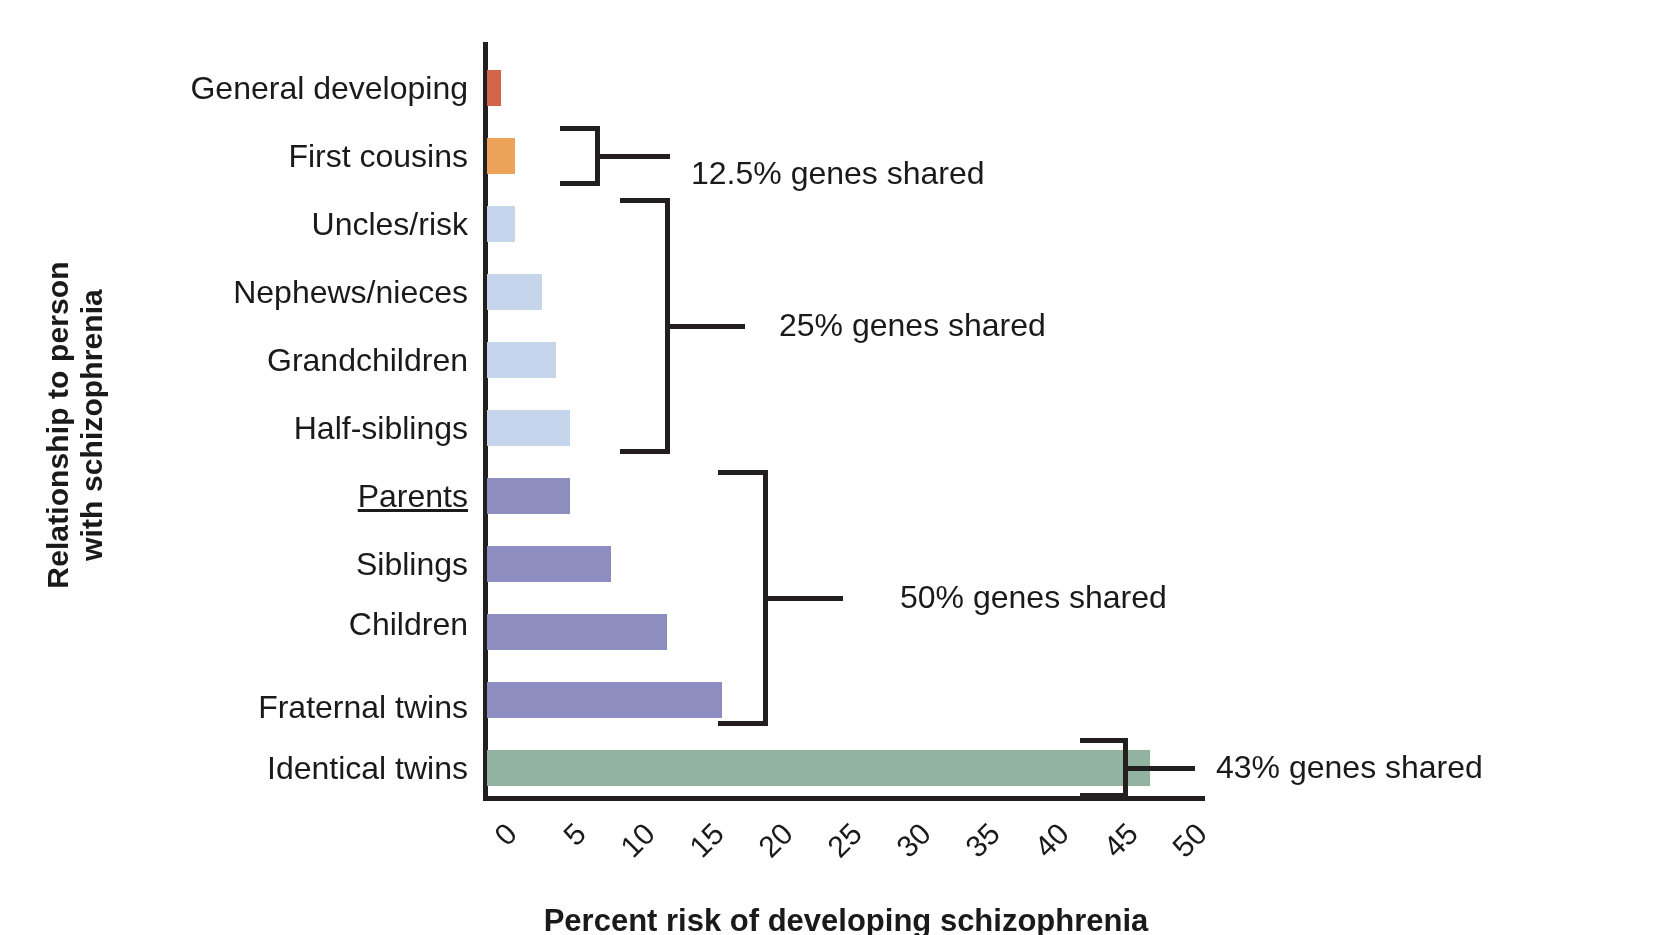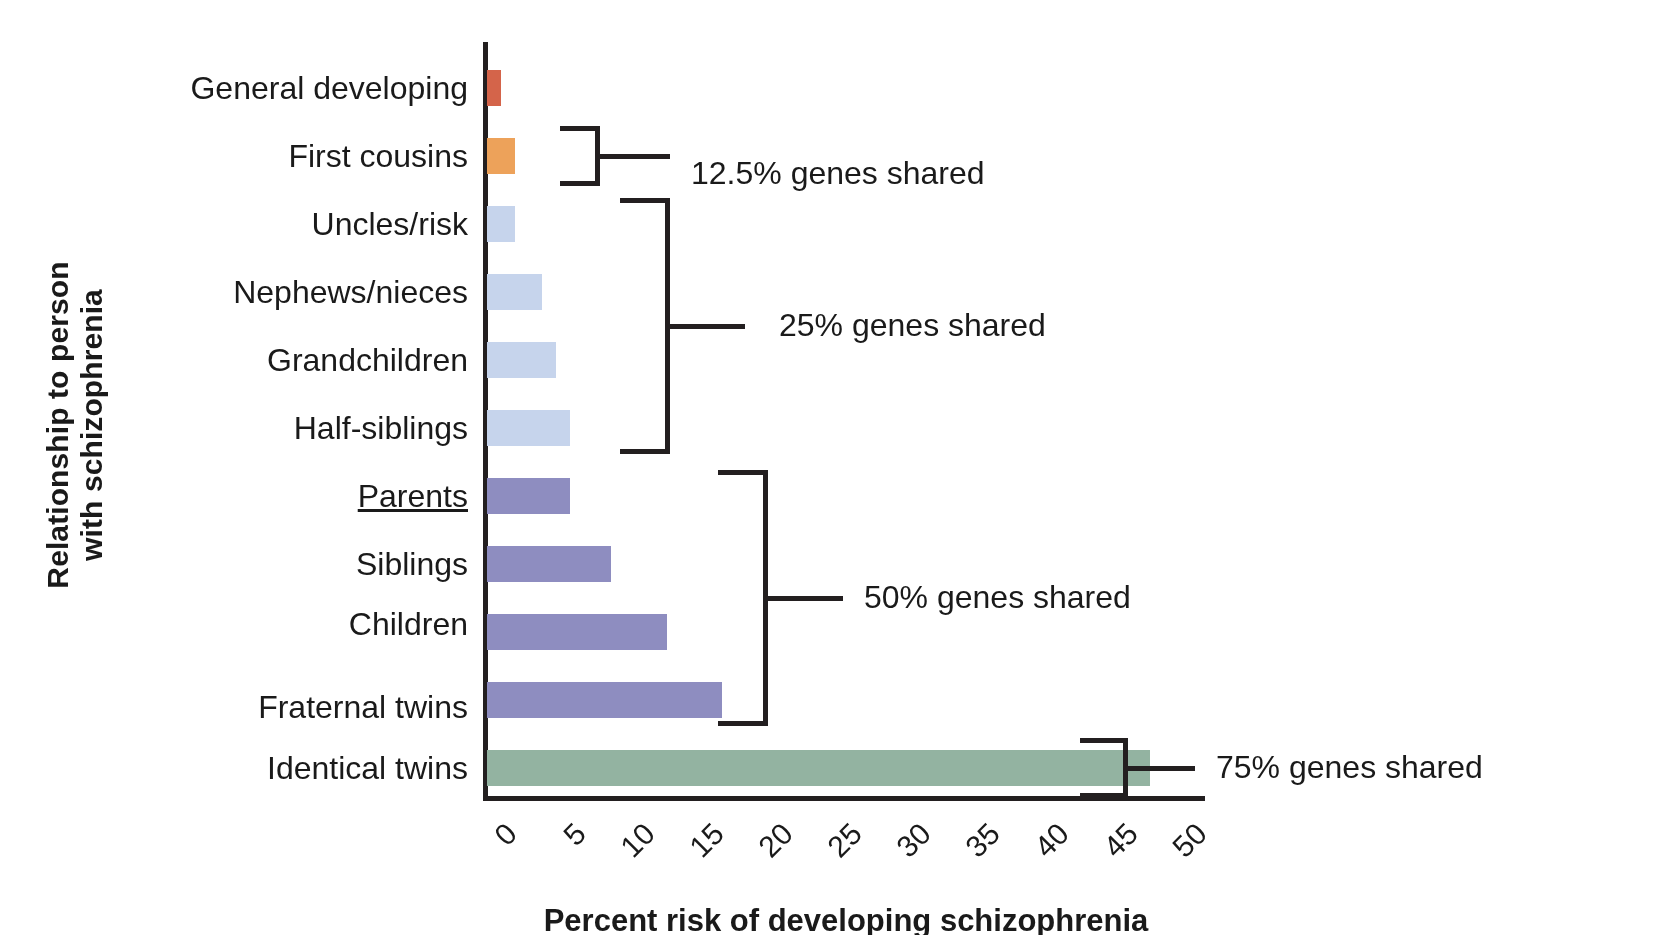--- a/index.html
+++ b/index.html
@@ -197,25 +197,25 @@
         <div class="v" style="left: 45px; top: 0px; height: 256px;"></div>
         <div class="h" style="left: 45px; top: 126px; width: 80px;"></div>
       </div>
       <div class="bracket-label" style="left: 766px; top: 309px; margin-left: 13px;">25% genes shared</div>
       <div class="bracket" style="left: 718px; top: 470px; width: 130px; height: 256px;">
         <div class="h" style="left: 0px; top: 0px; width: 50px;"></div>
         <div class="h" style="left: 0px; bottom: 0px; width: 50px;"></div>
         <div class="v" style="left: 45px; top: 0px; height: 256px;"></div>
         <div class="h" style="left: 45px; top: 126px; width: 80px;"></div>
       </div>
-      <div class="bracket-label" style="left: 864px; top: 581px;">50% genes shared</div>
+      <div class="bracket-label" style="left: 900px; top: 581px;">50% genes shared</div>
       <div class="bracket" style="left: 1080px; top: 738px; width: 120px; height: 60px;">
         <div class="h" style="left: 0px; top: 0px; width: 48px;"></div>
         <div class="h" style="left: 0px; bottom: 0px; width: 48px;"></div>
         <div class="v" style="left: 43px; top: 0px; height: 60px;"></div>
         <div class="h" style="left: 43px; top: 28px; width: 72px;"></div>
       </div>
-      <div class="bracket-label" style="left: 1216px; top: 751px;">75% genes shared</div>
+      <div class="bracket-label" style="left: 1216px; top: 751px;">43% genes shared</div>
     </div>
 
   <div id="x-axis-title">Percent risk of developing schizophrenia</div>
 
 </div>
 
 </body></html>

